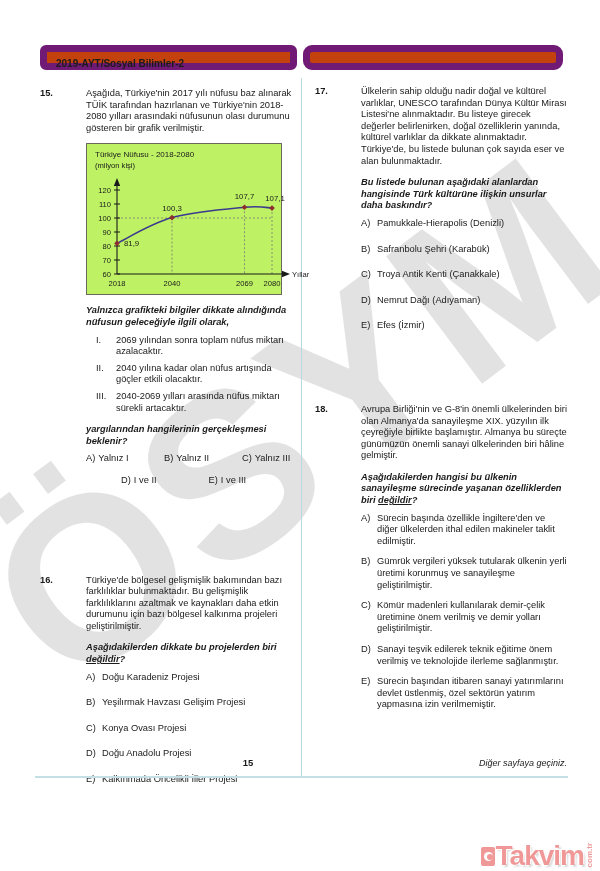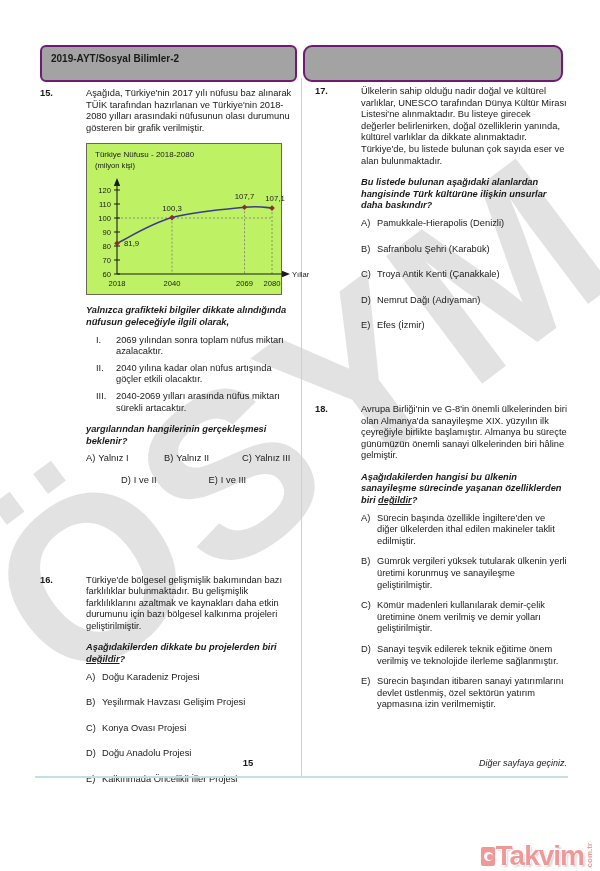--- a/index.html
+++ b/index.html
@@ -6,21 +6,21 @@
   body { width:600px; height:871px; background:#ffffff; font-family:"Liberation Sans", sans-serif; color:#1a1a1a; position:relative; overflow:hidden; }
   .page { position:absolute; inset:0; }
 
   
   .watermark { position:absolute; left:-40px; top:110px; width:680px; height:620px;
     display:flex; align-items:center; justify-content:center; z-index:0; pointer-events:none; }
   .watermark span { transform:rotate(-37deg); font-size:232px; font-weight:bold;
     color:#d8d8d8; opacity:.72; letter-spacing:4px; white-space:nowrap; }
 
   
-  .hdr-box { position:absolute; top:45px; height:37px; border:2px solid #701a75; background:#a3a3a3; z-index:1; }
+  .hdr-box { position:absolute; top:45px; height:25px; border:7px solid #701a75; background:#c2410c; z-index:1; }
   .hdr-left { left:40px; width:257px; border-radius:6px; font-size:10px; font-weight:bold; line-height:23px; padding-left:9px; }
   .hdr-right { left:303px; width:260px; border-radius:9px; }
 
   .divider-v { position:absolute; left:301px; top:78px; width:1px; height:698px; background:#b9d9e1; z-index:1; }
   .footer-line { position:absolute; left:35px; top:776px; width:533px; height:2px; background:#c5dfe7; z-index:1; }
   .footer-page { position:absolute; left:0; top:757px; width:496px; text-align:center; font-size:9.5px; font-weight:bold; z-index:2; }
   .footer-next { position:absolute; right:33px; top:758px; font-size:9px; font-style:italic; z-index:2; }
 
   
   .col { position:absolute; z-index:1; font-size:9.3px; line-height:11.6px; }

